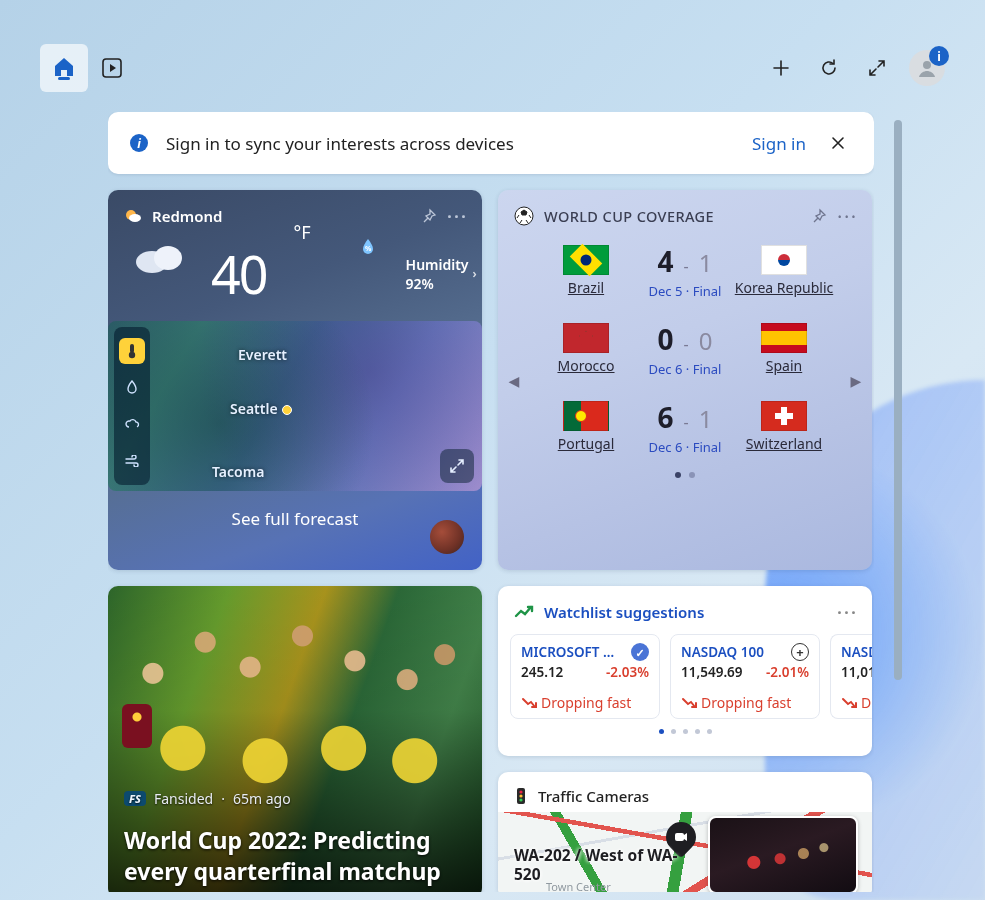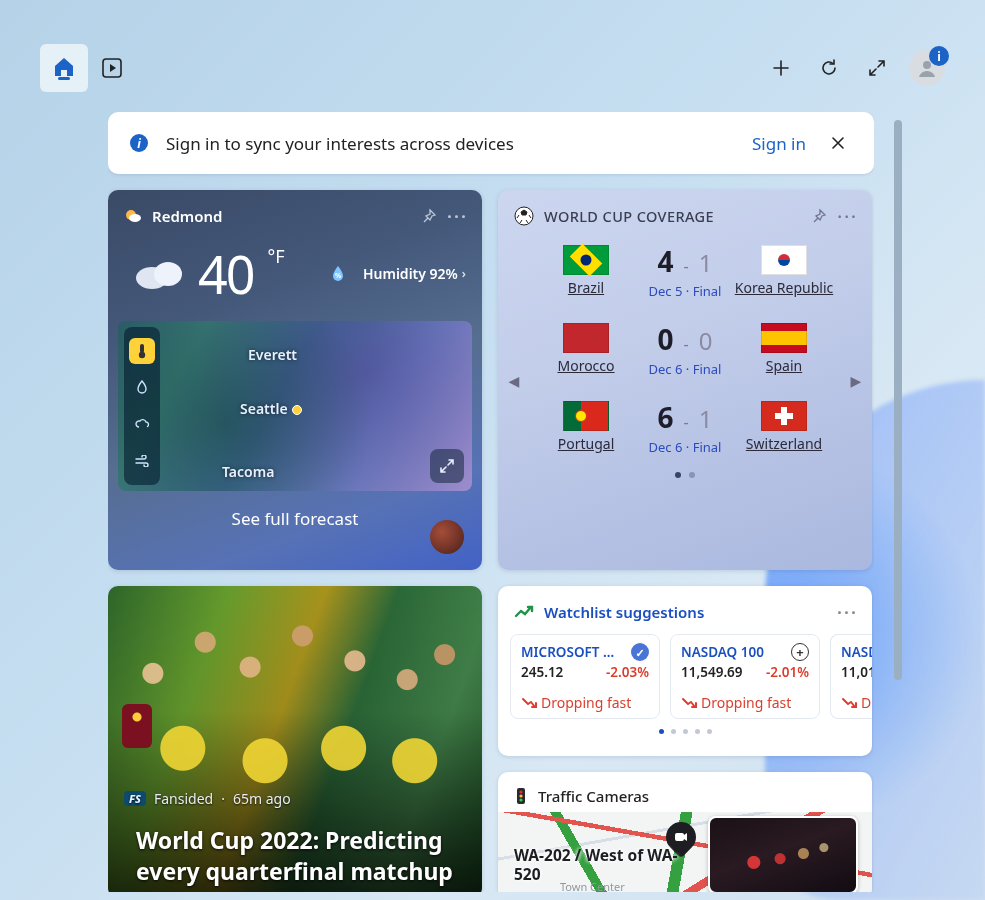--- a/index.html
+++ b/index.html
@@ -61,26 +61,26 @@
   .card { border-radius:10px; box-shadow:0 1px 4px rgba(30,50,80,.15); position:relative; overflow:hidden; }
   .card-header { display:flex; align-items:center; gap:10px; padding:14px 14px 10px 16px; font-size:15px; }
   .card-header .spacer { flex:1; }
   .pin-icn, .more-icn { opacity:.7; cursor:pointer; }
   
   .weather {
     width: 374px; height: 380px; color:#fff;
     background: linear-gradient(160deg, #3a4a66 0%, #44587a 30%, #566e90 55%, #5772b5 80%, #4262c6 100%);
   }
   .weather .card-header { color:#fff; font-weight:600; }
-  .weather .now { display:flex; align-items:center; gap:12px; padding:0 16px 12px 24px; }
+  .weather .now { display:flex; gap:25px; padding:0 16px 12px 24px; }
   .weather .temp { font-size:52px; font-weight:400; letter-spacing:-2px; }
   .weather .unit { font-size:18px; vertical-align: top; position:relative; top:-18px; margin-left:2px; }
   .weather .hum { font-size:14px; font-weight:600; margin-left:6px; display:flex; align-items:center; gap:4px;}
   .weather .hum .chev { font-size:12px; opacity:.8; }
-  .weather .maparea { margin: 0 10px; height:170px; border-radius:8px; position:relative; overflow:hidden;
+  .weather .maparea { margin: 0 0; height:170px; border-radius:8px; position:relative; overflow:hidden;
     background: linear-gradient(120deg,#2b5b66 0%, #3b7a7a 20%, #426b96 45%, #6a7fc0 70%, #a08fcf 100%); padding-left: 16px; }
   .weather .maparea::before { content:""; position:absolute; inset:0;
     background: radial-gradient(circle at 30% 60%, rgba(0,50,30,.4) 0%, rgba(0,0,0,0) 55%),
                 radial-gradient(circle at 70% 30%, rgba(60,30,120,.35) 0%, rgba(0,0,0,0) 60%); }
   .weather .vtabs { position:absolute; left:6px; top:6px; bottom:6px; width:36px;
     background: rgba(0,20,40,.55); border-radius:8px; display:flex; flex-direction:column;
     justify-content:space-around; align-items:center; padding:6px 0;}
   .vtab { width:26px; height:26px; border-radius:6px; display:flex; align-items:center; justify-content:center;
     color:#cfe2ff; font-size:14px; cursor:pointer;}
   .vtab.on { background:#ffd23a; color:#333; }
@@ -136,21 +136,21 @@
   .wc-badge { position:absolute; left:14px; top:118px; width:30px; height:44px;
     background: radial-gradient(circle at 50% 35%, #7a1020 0 14px, transparent 15px),
                 linear-gradient(#7a1020,#7a1020);
     border-radius:6px;}
   .wc-badge::after{content:"";position:absolute;left:8px;top:6px;width:14px;height:14px;border-radius:50%;
     background: radial-gradient(circle, #ffce3a 0 4px, transparent 5px);}
   .news-meta { position:absolute; left:16px; bottom:90px; display:flex; align-items:center; gap:8px;
     font-size:14px; color:#e8ecf2; text-shadow:0 1px 2px rgba(0,0,0,.8);}
   .news-meta .src { width:22px; height:15px; border-radius:4px; background:#0c4a6e; color:#eaf3fb;
     font-size:11px; font-weight:800; font-style:italic; display:flex; align-items:center; justify-content:center;}
-  .news-title { position:absolute; left:28px; right:16px; bottom:12px; font-size:23px; font-weight:700;
+  .news-title { position:absolute; left:16px; right:16px; bottom:12px; font-size:23px; font-weight:700;
     line-height:1.32; text-shadow:0 1px 3px rgba(0,0,0,.85);}
   
   .watch { width:374px; height:170px; background:#fff; }
   .watch .card-header { color:#1b4fc0; font-weight:600; font-size:15px;}
   .tickerrow { display:flex; gap:10px; padding: 0 12px; overflow:hidden;}
   .ticker { min-width:150px; flex:0 0 150px; border:1px solid #e4e8f0; border-radius:8px; padding:8px 10px 6px 10px;}
   .ticker .top { display:flex; align-items:center; justify-content:space-between; font-size:13.5px;
     color:#1b4fc0; font-weight:600;}
   .ticker .chk { width:18px; height:18px; border-radius:50%; background:#4a74d6; color:#fff;
     display:flex; align-items:center; justify-content:center; font-size:11px;}
@@ -169,21 +169,21 @@
   .mapbg { position:absolute; left:0; right:0; top:40px; bottom:0;
     background:
       linear-gradient(100deg, transparent 47%, #35a03f 47% 50%, transparent 50%),
       linear-gradient(10deg, transparent 57%, #e2544e 57% 60%, transparent 60%),
       linear-gradient(-32deg, transparent 36%, #e2544e 36% 39%, transparent 39%),
       linear-gradient(60deg, transparent 24%, #35a03f 24% 26.5%, transparent 26.5%),
       linear-gradient(-10deg, transparent 68%, #d8dee6 68% 70%, transparent 70%),
       #f2f5f4;
     }
   .map-label-a { position:absolute; right:24px; top:42px; font-size:12px; color:#5f6b74;}
-  .map-label-b { position:absolute; left:62px; bottom:4px; font-size:11px; color:#9099a0;margin-top:24px;}
+  .map-label-b { position:absolute; left:48px; bottom:4px; font-size:11px; color:#9099a0;margin-top:24px;}
   .cam-name { position:absolute; left:16px; bottom:14px; font-size:15.5px; font-weight:700; color:#1e1e22;
     text-shadow:0 0 4px #fff, 0 0 4px #fff; line-height:1.22; max-width:180px;}
   .cam-thumb { position:absolute; right:14px; bottom:4px; width:150px; height:78px; border-radius:8px;
     border:2.5px solid #fff; box-shadow:0 1px 4px rgba(0,0,0,.25);
     background:
       radial-gradient(circle at 30% 60%, rgba(255,60,60,.8) 0 6px, transparent 7px),
       radial-gradient(circle at 48% 55%, rgba(255,60,60,.7) 0 5px, transparent 6px),
       radial-gradient(circle at 64% 48%, rgba(255,200,120,.6) 0 5px, transparent 6px),
       radial-gradient(circle at 78% 40%, rgba(255,230,160,.6) 0 4px, transparent 5px),
       linear-gradient(160deg,#1a1116 0%, #2a1a22 45%, #120c12 100%);}

